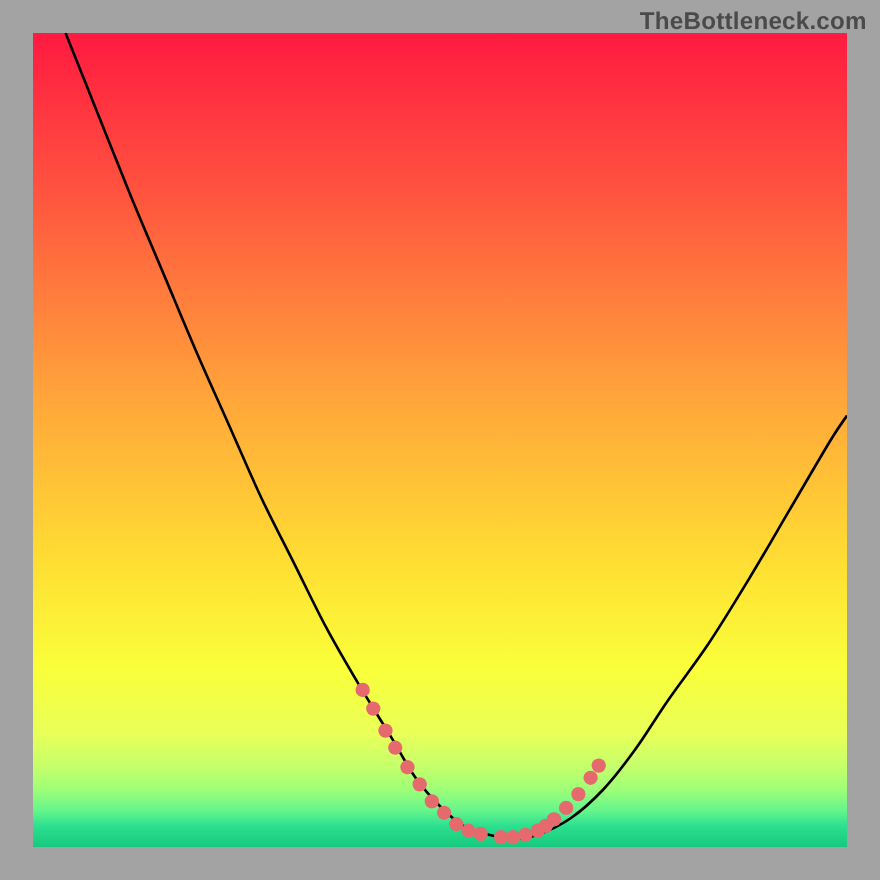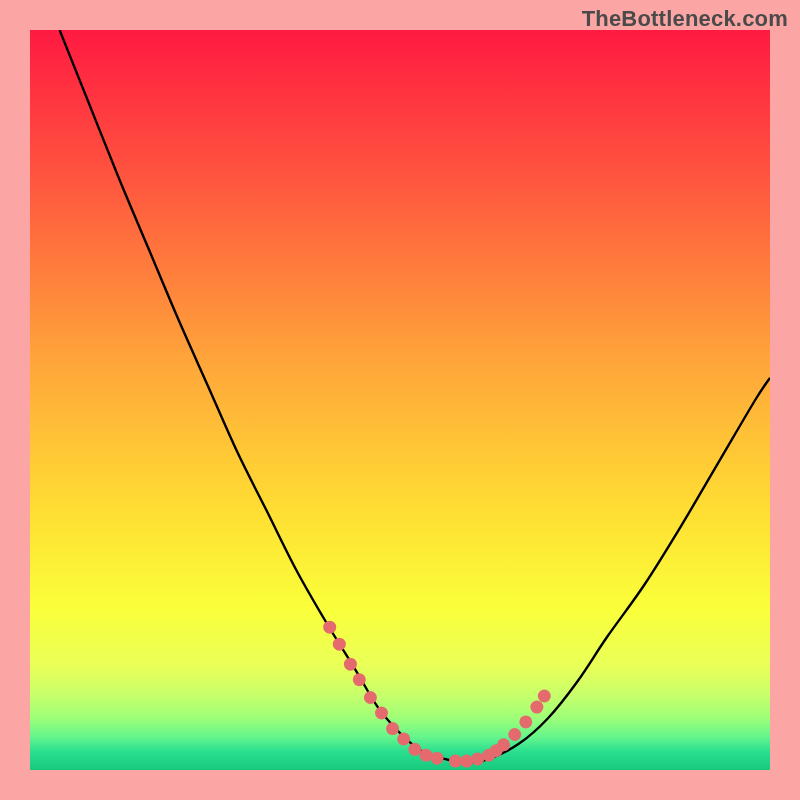--- a/index.html
+++ b/index.html
@@ -10,21 +10,21 @@
     background: #000;
     overflow: hidden;
     font-family: Arial, Helvetica, sans-serif;
   }
   .frame {
     position: absolute;
     top: 0;
     left: 0;
     width: 800px;
     height: 800px;
-    background: #fca5a5;
+    background: #a3a3a3;
   }
   .plot-area {
     position: absolute;
     top: 30px;
     left: 30px;
     width: 740px;
     height: 740px;
     overflow: hidden;
   }
   .watermark {

